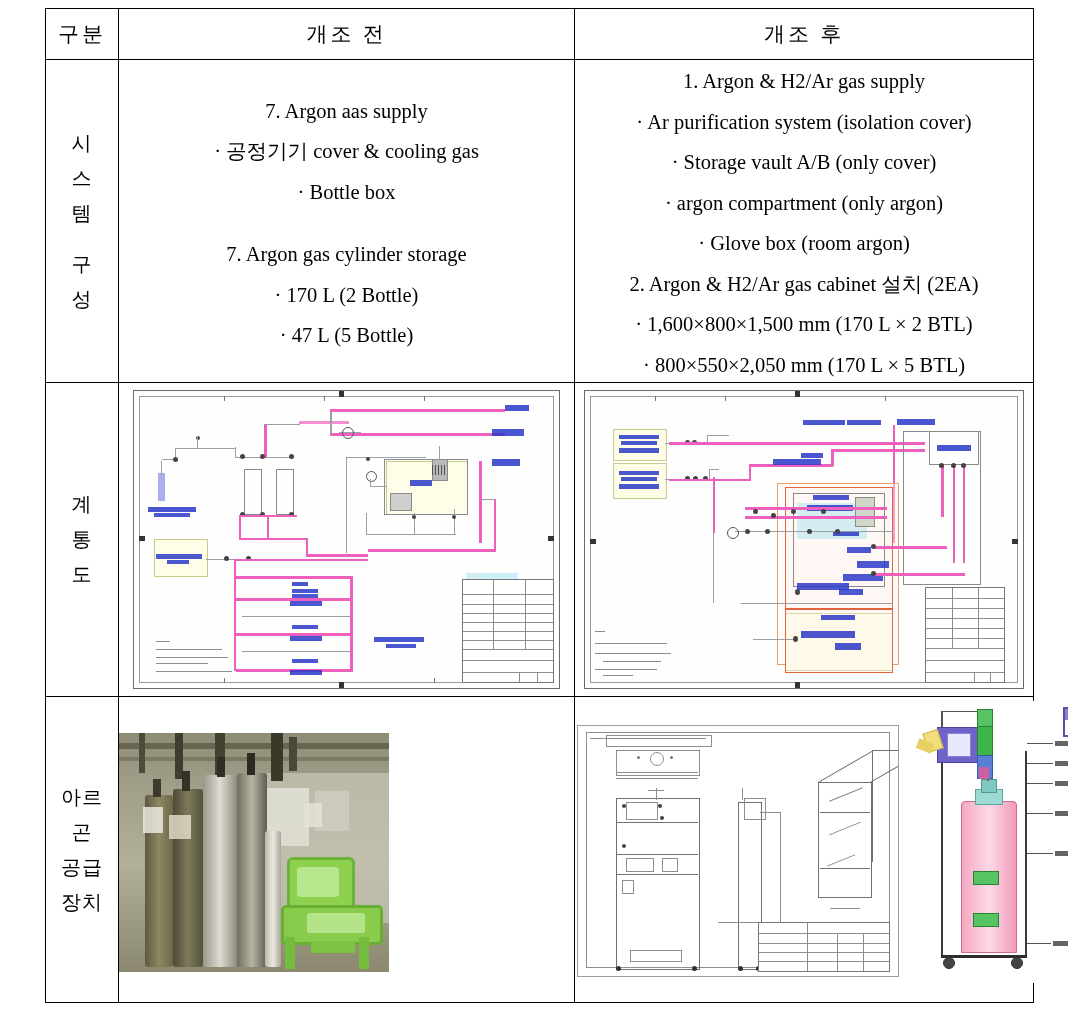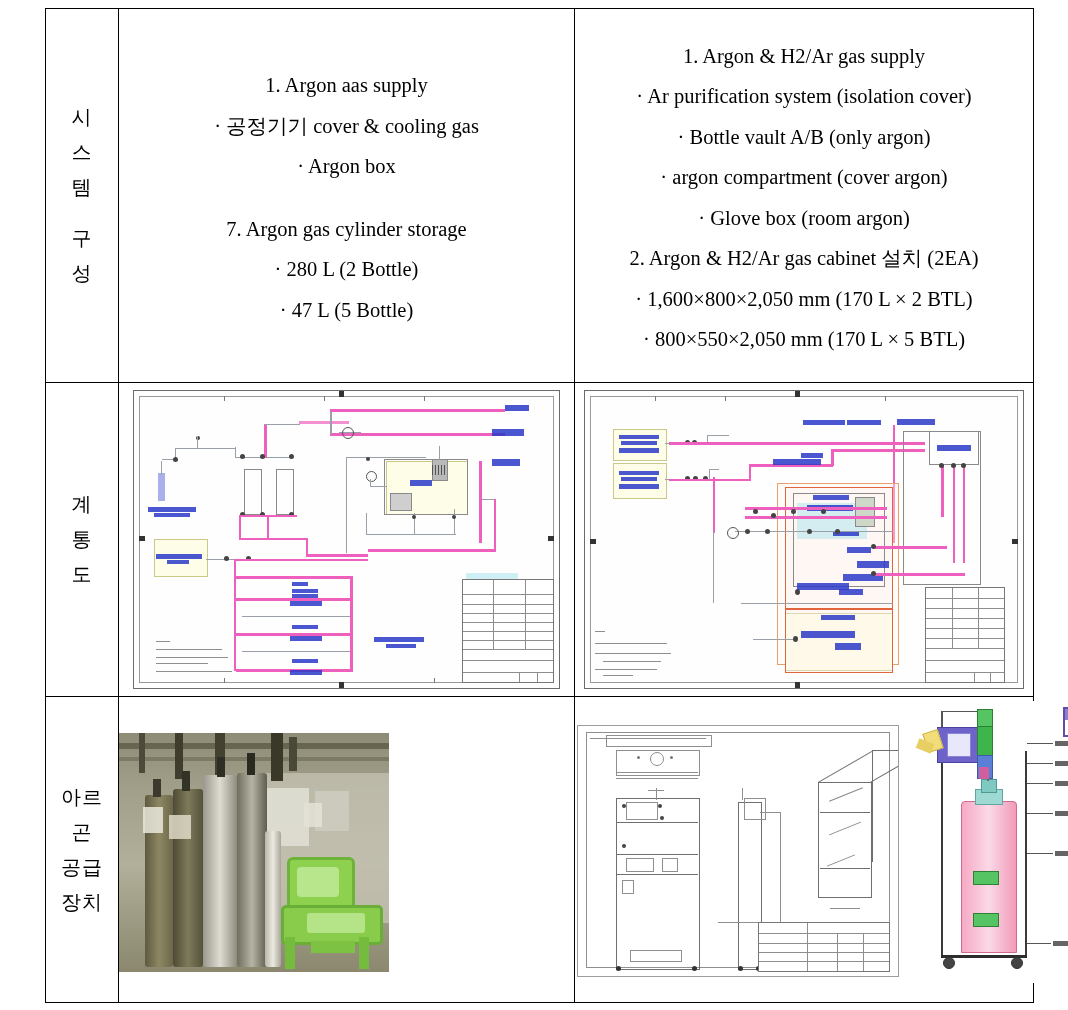--- a/index.html
+++ b/index.html
@@ -96,49 +96,60 @@
 <div class="sheet">
 
 <table class="main">
   <colgroup>
     <col class="col-label">
         <col class="col-before">
         <col class="col-after">
   </colgroup>
 
   <tbody>
+        <tr>
+    <td class="hdr">
+      <span class="ktxt">구분</span>
+    </td>
+    <td class="hdr">
+      <span class="ktxt">개조 전</span>
+    </td>
+    <td class="hdr">
+      <span class="ktxt">개조 후</span>
+    </td>
+  </tr>
 
   <tr>
     <td class="vlabel">
       <div>시</div>
       <div>스</div>
       <div>템</div>
       <div class="gap"></div>
       <div>구</div>
       <div>성</div>
     </td>
 
     <td class="spec">
-      <span class="ln l1">1.  Argon  aas  supply</span>
+      <span class="ln l1">7.  Argon  aas  supply</span>
       <span class="ln l2">·  공정기기  cover  &amp;  cooling  gas</span>
-      <span class="ln l3">·  Argon  box</span>
+      <span class="ln l3">·  Bottle  box</span>
       <div class="gapblock"></div>
       <span class="ln s2">7.  Argon  gas  cylinder  storage</span>
-      <span class="ln s3">·  280  L  (2  Bottle)</span>
+      <span class="ln s3">·  170  L  (2  Bottle)</span>
       <span class="ln s4">·  47  L  (5  Bottle)</span>
     </td>
 
     <td class="spec">
       <span class="ln l1">1.  Argon  &amp;  H2/Ar  gas  supply</span>
       <span class="ln l2">·  Ar  purification  system  (isolation  cover)</span>
-      <span class="ln l3">·  Bottle  vault  A/B  (only  argon)</span>
-      <span class="ln l4">·  argon  compartment  (cover  argon)</span>
+      <span class="ln l3">·  Storage  vault  A/B  (only  cover)</span>
+      <span class="ln l4">·  argon  compartment  (only  argon)</span>
       <span class="ln l5">·  Glove  box  (room  argon)</span>
       <span class="ln s2">2.  Argon  &amp;  H2/Ar  gas  cabinet  설치  (2EA)</span>
-      <span class="ln s3">·  1,600×800×2,050  mm  (170  L  ×  2  BTL)</span>
+      <span class="ln s3">·  1,600×800×1,500  mm  (170  L  ×  2  BTL)</span>
       <span class="ln s4">·  800×550×2,050  mm  (170  L  ×  5  BTL)</span>
     </td>
   </tr>
 
   <tr>
     <td class="vlabel">
       <div>계</div>
       <div>통</div>
       <div>도</div>
     </td>

